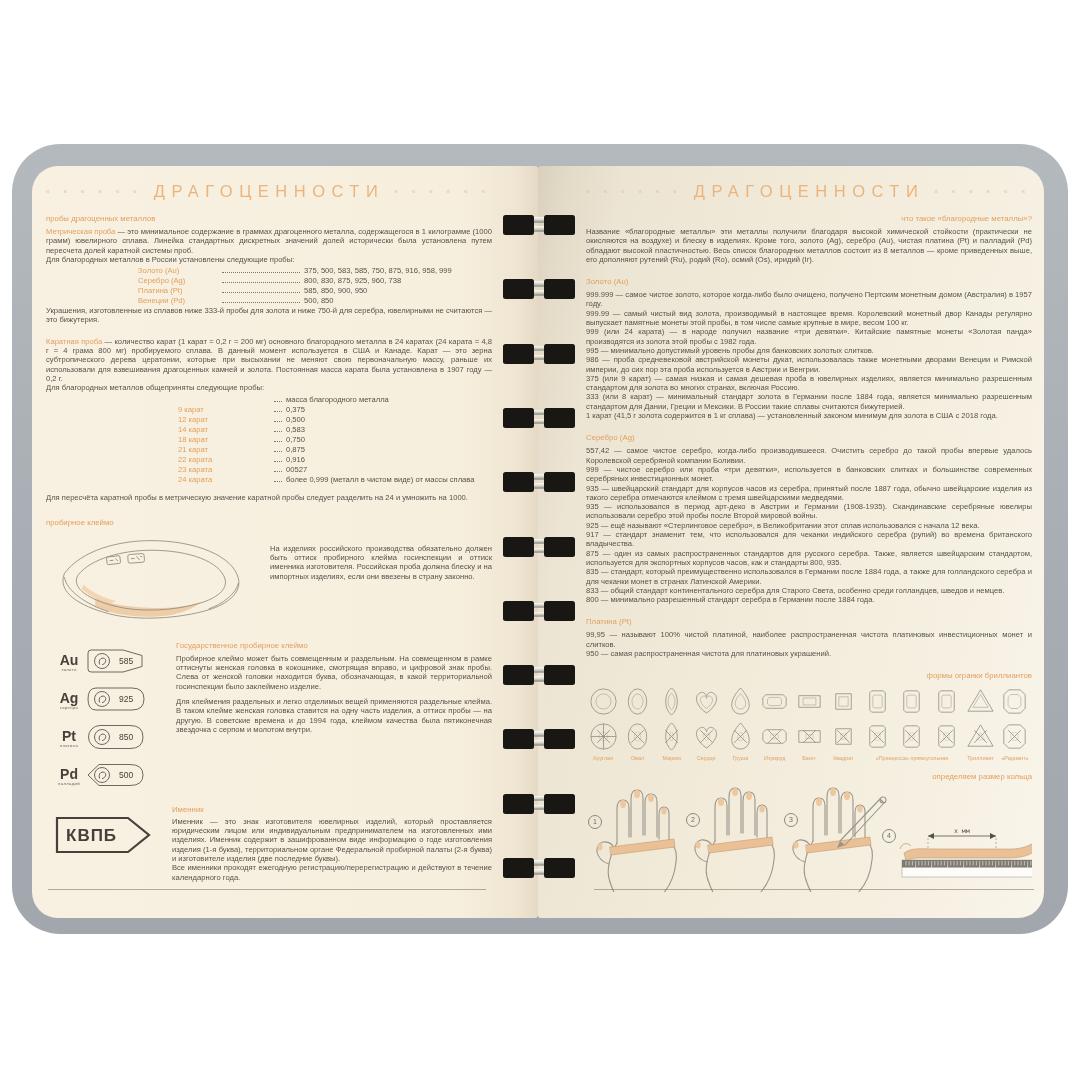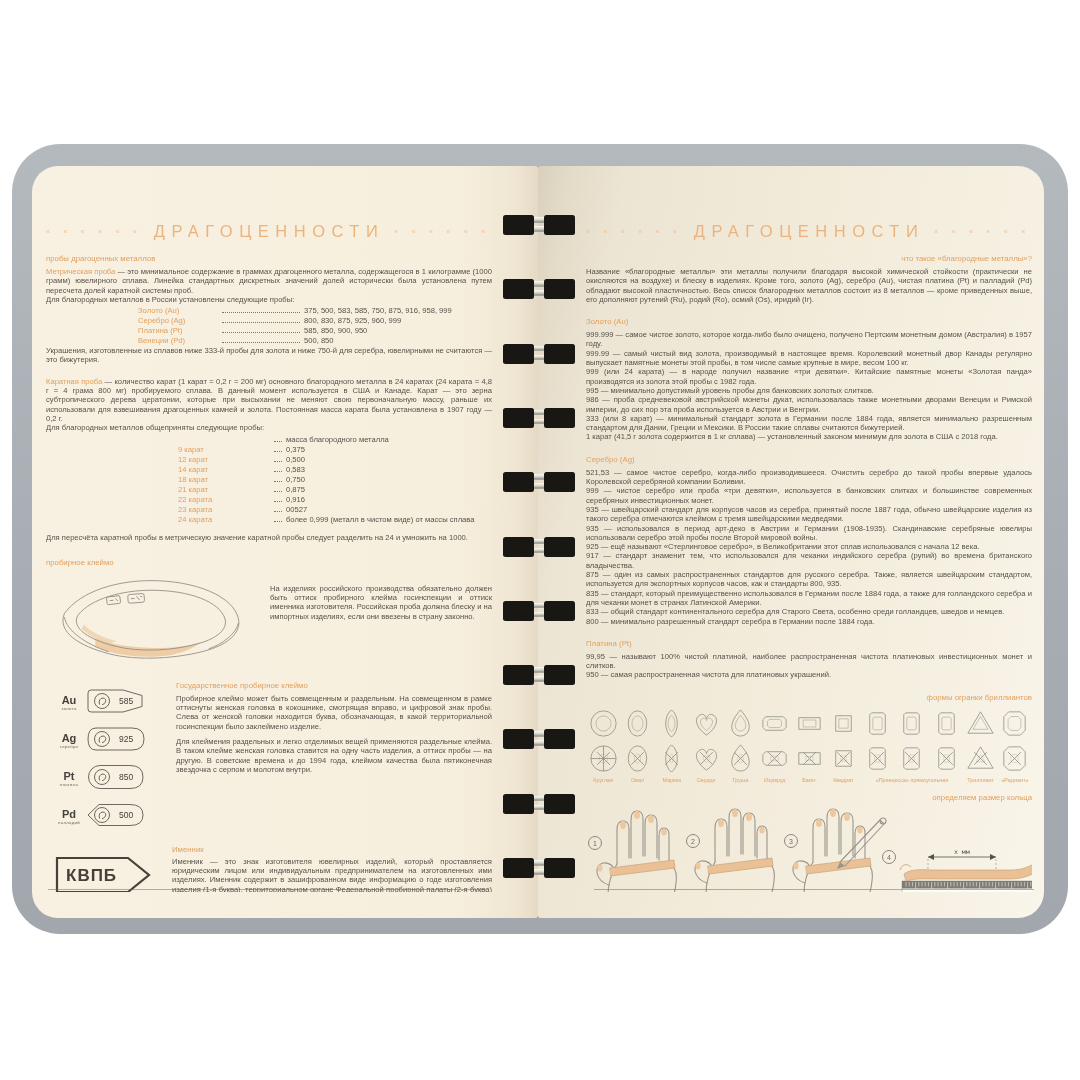--- a/index.html
+++ b/index.html
@@ -5,21 +5,21 @@
   html,body{margin:0;padding:0;background:#fff;}
   .photo{position:relative;width:1080px;height:1080px;background:#ffffff;overflow:hidden;
          font-family:"Liberation Sans",sans-serif;}
   .cover{position:absolute;left:12px;top:144px;width:1056px;height:790px;border-radius:48px;
          background:linear-gradient(180deg,#b4b9be 0%,#a7acb2 60%,#a2a7ad 100%);}
   .page{position:absolute;top:166px;height:752px;}
   .page-left{left:32px;width:506px;border-radius:26px 3px 3px 26px;
     background:linear-gradient(to right,#f8f0e0 0%,#f7efde 84%,#efe5d2 96%,#e5d9c4 100%);}
   .page-right{left:538px;width:506px;border-radius:3px 26px 26px 3px;
     background:linear-gradient(100deg,#d8cfbc 0%,#e3dbc8 5%,#ede5d3 14%,#f2ebda 45%,#f6f0e2 78%,#f9f5ea 100%);}
-  .inner{position:absolute;top:13px;bottom:26px;overflow:hidden;margin-top:40px;}
+  .inner{position:absolute;top:13px;bottom:26px;overflow:hidden;}
   .page-left .inner{left:14px;right:46px;}
   .page-right .inner{left:48px;right:12px;}
 
   
   #spiral{position:absolute;inset:0;pointer-events:none;}
   .coil{position:absolute;left:496px;width:86px;height:20px;}
   .coil .cl,.coil .cr{position:absolute;top:0;width:31px;height:20px;background:#191714;border-radius:2.5px;}
   .coil .cl{left:7px}.coil .cr{right:7px}
   .coil .w1,.coil .w2{position:absolute;left:13px;right:13px;height:4.5px;border-radius:2px;
     background:linear-gradient(180deg,#fbfaf7 0%,#d9d6ce 55%,#94918a 100%);box-shadow:0 .5px 0 #6f6c64;}
@@ -45,21 +45,21 @@
 
   .hall-row{display:flex;gap:14px;margin-top:2px;}
   .ring-fig{flex:0 0 210px;}
   .hall-text{flex:1;padding-top:13px;}
 
   .two-col{display:flex;margin-top:4px;}
   .col-stamps{flex:0 0 118px;padding:8px 0 0 12px;}
   .col-text{flex:1;}
   .stamp{display:flex;align-items:center;gap:5px;margin-bottom:6px;}
   .stamp .sy{width:22px;text-align:center;line-height:1;}
-  .stamp .sy b{font-size:11px;color:#45423c;display:block;}
+  .stamp .sy b{font-size:14px;color:#45423c;display:block;}
   .stamp .sy i{font-style:normal;font-size:4.3px;color:#6e6a62;display:block;margin-top:1px;letter-spacing:.3px;}
   .cert{stroke:#6d6962;fill:none;stroke-width:1;}
   .cert text{stroke:none;fill:#45423c;font-size:8.5px;font-family:"Liberation Sans",sans-serif;}
   .kvpb-wrap{padding:12px 0 0 8px;}
   #kvpbSvg polygon{fill:none;stroke:#45423c;stroke-width:2.2;}
   #kvpbSvg text{fill:#454039;font-size:17px;font-weight:bold;letter-spacing:1px;font-family:"Liberation Sans",sans-serif;}
 
   
   .cuts-grid{display:flex;margin-top:5px;}
   .cut-col{flex:1 1 0;display:flex;flex-direction:column;align-items:center;gap:2px;}
@@ -117,21 +117,21 @@
       <p class="body mt2">Для благородных металлов в России установлены следующие пробы:</p>
       <div id="metricTable" class="mt2">
           <div class="drow">
             <span class="lb">Золото (Au)</span>
             <span class="ld"></span>
             <span class="vl">375, 500, 583, 585, 750, 875, 916, 958, 999</span>
           </div>
           <div class="drow">
             <span class="lb">Серебро (Ag)</span>
             <span class="ld"></span>
-            <span class="vl">800, 830, 875, 925, 960, 999</span>
+            <span class="vl">800, 830, 875, 925, 960, 738</span>
           </div>
           <div class="drow">
             <span class="lb">Платина (Pt)</span>
             <span class="ld"></span>
             <span class="vl">585, 850, 900, 950</span>
           </div>
           <div class="drow">
             <span class="lb">Венеции (Pd)</span>
             <span class="ld"></span>
             <span class="vl">500, 850</span>
@@ -301,27 +301,28 @@
       <div class="subhead r">что такое «благородные металлы»?</div>
       <p class="body">Название «благородные металлы» эти металлы получили благодаря высокой химической стойкости (практически не окисляются на воздухе) и блеску в изделиях. Кроме того, золото (Ag), серебро (Au), чистая платина (Pt) и палладий (Pd) обладают высокой пластичностью. Весь список благородных металлов состоит из 8 металлов — кроме приведенных выше, его дополняют рутений (Ru), родий (Ro), осмий (Os), иридий (Ir).</p>
 
       <div class="subhead">Золото (Au)</div>
       <div id="goldList">
           <p class="body">999.999 — самое чистое золото, которое когда-либо было очищено, получено Пертским монетным домом (Австралия) в 1957 году.</p>
           <p class="body">999.99 — самый чистый вид золота, производимый в настоящее время. Королевский монетный двор Канады регулярно выпускает памятные монеты этой пробы, в том числе самые крупные в мире, весом 100 кг.</p>
           <p class="body">999 (или 24 карата) — в народе получил название «три девятки». Китайские памятные монеты «Золотая панда» производятся из золота этой пробы с 1982 года.</p>
           <p class="body">995 — минимально допустимый уровень пробы для банковских золотых слитков.</p>
           <p class="body">986 — проба средневековой австрийской монеты дукат, использовалась также монетными дворами Венеции и Римской империи, до сих пор эта проба используется в Австрии и Венгрии.</p>
+          <p class="body">375 (или 9 карат) — самая низкая и самая дешевая проба в ювелирных изделиях, является минимально разрешенным стандартом для золота во многих странах, включая Россию.</p>
           <p class="body">333 (или 8 карат) — минимальный стандарт золота в Германии после 1884 года, является минимально разрешенным стандартом для Дании, Греции и Мексики. В России такие сплавы считаются бижутерией.</p>
           <p class="body">1 карат (41,5 г золота содержится в 1 кг сплава) — установленный законом минимум для золота в США с 2018 года.</p>
         </div>
 
       <div class="subhead">Серебро (Ag)</div>
       <div id="silverList">
-          <p class="body">521,53 — самое чистое серебро, когда-либо производившееся. Очистить серебро до такой пробы впервые удалось  Королевской серебряной компании Боливии.</p>
+          <p class="body">557,42 — самое чистое серебро, когда-либо производившееся. Очистить серебро до такой пробы впервые удалось  Королевской серебряной компании Боливии.</p>
           <p class="body">999 — чистое серебро или проба «три девятки», используется в банковских слитках и большинстве современных серебряных инвестиционных монет.</p>
           <p class="body">935 — швейцарский стандарт для корпусов часов из серебра, принятый после 1887 года, обычно швейцарские изделия из такого серебра отмечаются клеймом с тремя швейцарскими медведями.</p>
           <p class="body">935 — использовался в период арт-деко в Австрии и Германии (1908-1935). Скандинавские серебряные ювелиры использовали серебро этой пробы после Второй мировой войны.</p>
           <p class="body">925 — ещё называют «Стерлинговое серебро», в Великобритании этот сплав использовался с начала 12 века.</p>
           <p class="body">917 — стандарт знаменит тем, что использовался для чеканки индийского серебра (рупий) во времена британского владычества.</p>
           <p class="body">875 — один из самых распространенных стандартов для русского серебра. Также, является швейцарским стандартом, используется для экспортных корпусов часов, как и стандарты 800, 935.</p>
           <p class="body">835 — стандарт, который преимущественно использовался в Германии после 1884 года, а также для голландского серебра и для чеканки монет в странах Латинской Америки.</p>
           <p class="body">833 — общий стандарт континентального серебра для Старого Света, особенно среди голландцев, шведов и немцев.</p>
           <p class="body">800 — минимально разрешенный стандарт серебра в Германии после 1884 года.</p>
         </div>

